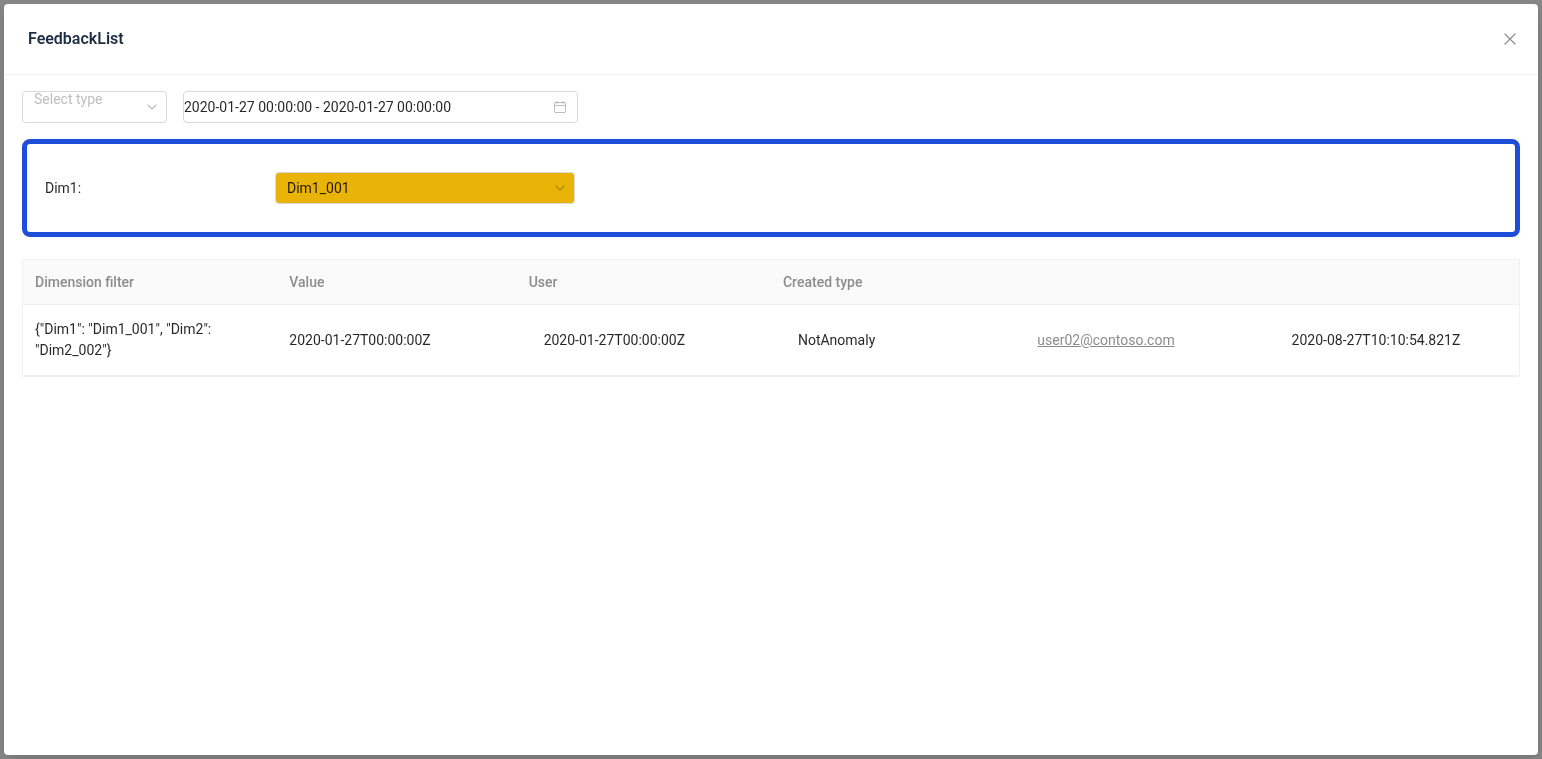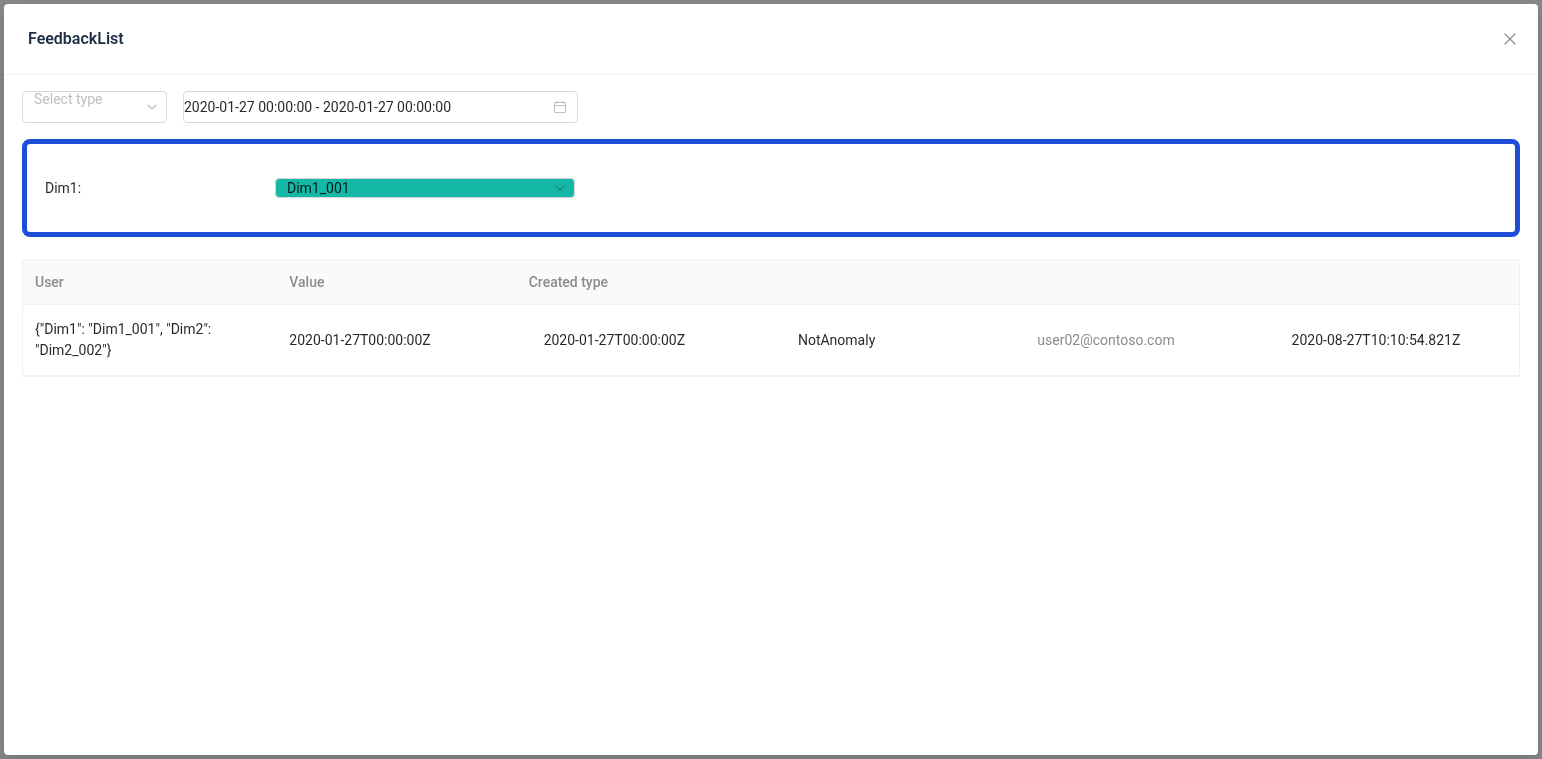--- a/index.html
+++ b/index.html
@@ -112,24 +112,24 @@
     height: 56px;
   }
   .filter-label {
     width: 230px;
     color: rgba(0,0,0,0.85);
     padding-left: 0;
   }
   .dim-select {
     position: relative;
     width: 300px;
-    height: 20px;
+    height: 32px;
     border: 1px solid #d9d9d9;
     border-radius: 4px;
-    background: #14b8a6;
+    background: #eab308;
     display: flex;
     align-items: center;
     padding: 0 28px 0 11px;
     cursor: pointer;
     color: rgba(0,0,0,0.85);
   }
   .dim-select .chev {
     position: absolute;
     right: 9px;
     top: 50%;
@@ -169,21 +169,21 @@
     padding-top: 22px;
     padding-bottom: 22px;
   }
   .td.col-dim {
     font-size: 14px;
     line-height: 1.5;
     padding-top: 14px;
     padding-bottom: 14px;
     color: rgba(0,0,0,0.85);
   }
-  .td.col-user { color: #8c8c8c; }
+  .td.col-user { color: #8c8c8c; text-decoration: underline; }
   svg { display: block; }
 </style>
 </head>
 <body>
 
 <div class="modal">
   <div class="modal-header">
     <div class="modal-title">FeedbackList</div>
     <div class="close-btn">
       <svg viewBox="0 0 12 12">
@@ -225,22 +225,23 @@
             <svg width="10" height="6" viewBox="0 0 10 6">
                 <path d="M1 1 L5 5 L9 1" stroke="currentColor" stroke-width="1.2" fill="none" stroke-linecap="round" stroke-linejoin="round"></path>
               </svg>
           </span>
         </div>
       </div>
     </div>
 
     <div class="table">
       <div class="thead">
+        <div class="th col-dim">Dimension filter</div>
+        <div class="th col-value">Value</div>
         <div class="th col-user">User</div>
-        <div class="th col-value">Value</div>
         <div class="th col-created">Created type</div>
       </div>
       <div class="trow">
         <div class="td col-dim">{"Dim1": "Dim1_001", "Dim2": "Dim2_002"}</div>
         <div class="td col-start">2020-01-27T00:00:00Z</div>
         <div class="td col-end">2020-01-27T00:00:00Z</div>
         <div class="td col-value">NotAnomaly</div>
         <div class="td col-user">user02@contoso.com</div>
         <div class="td col-created">2020-08-27T10:10:54.821Z</div>
       </div>

